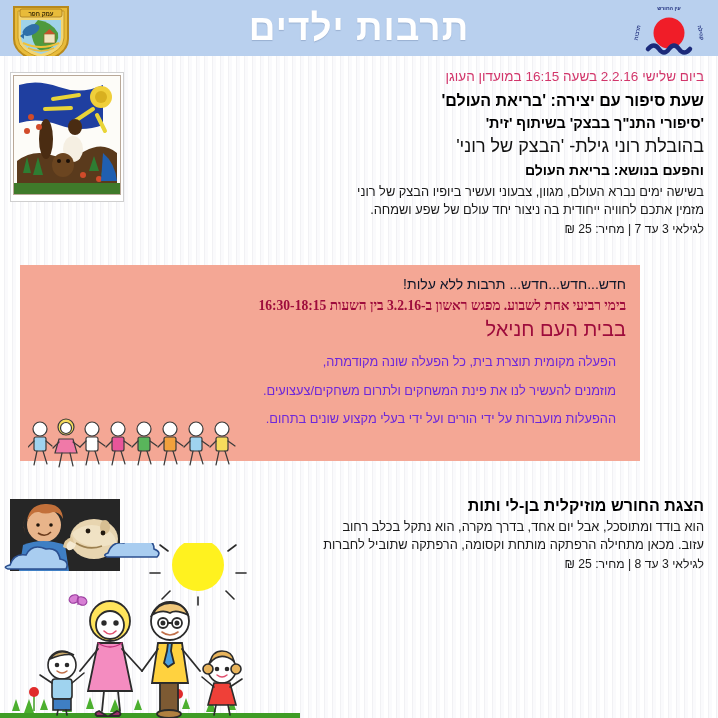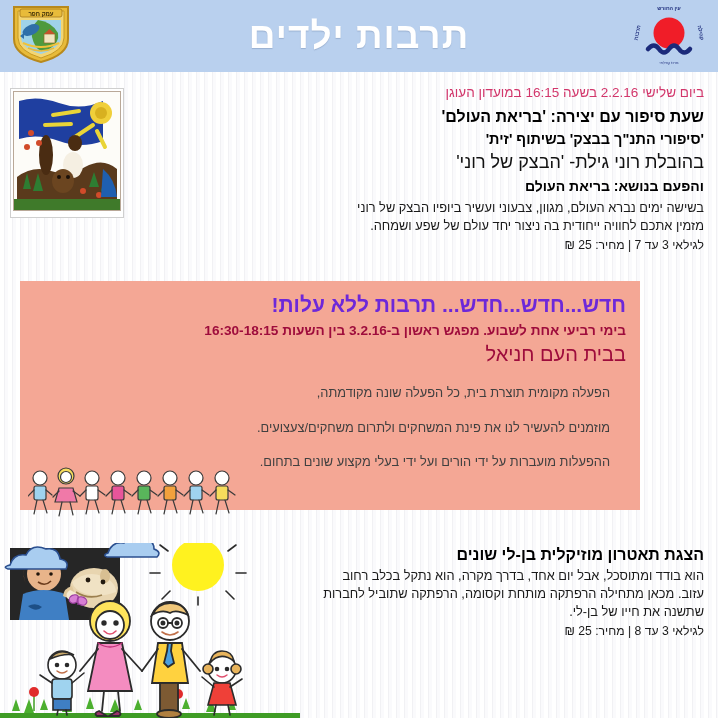--- a/index.html
+++ b/index.html
@@ -14,21 +14,21 @@
     position:absolute;inset:0;
     background-color:#ffffff;
     background-image:repeating-linear-gradient(to right,
         #ffffff 0px,#ffffff 4px,
         #f1f1f4 4px,#f1f1f4 5px,
         #fafafc 5px,#fafafc 8px);
   }
   
   .header{
     position:relative;
-    height:72px;
+    height:56px;
     background:#b9d0ee;
     display:flex;align-items:center;justify-content:center;
     overflow:hidden;
   }
   .header-title{
     color:#ffffff;
     font-size:37px;
     font-weight:bold;
     letter-spacing:1px;
     text-shadow:0 1px 1px rgba(60,80,120,.25);
@@ -109,45 +109,46 @@
   .pink-box{
     position:relative;
     margin:10px 78px 0 20px;
     background:#f4a795;
     padding:10px 14px 22px 14px;
     direction:rtl;text-align:right;
     min-height:150px;
     box-sizing:border-box;
   }
   .pink-h1{
-    color:#6d28d9;
-    font-weight:bold;
-    font-size:21px;
+    color:#0f172a;
+    font-weight:normal;
+    font-size:14px;
     line-height:1.3;
     margin:0 0 3px 0;
   }
   .pink-h2{
     color:#9e0c3c;
     font-weight:bold;
     font-size:13.6px;
     line-height:1.4;
     margin:0 0 1px 0;
+    font-family:Liberation Serif, serif;
   }
   .pink-h3{
     color:#9e0c3c;
     font-weight:normal;
     font-size:20px;
     line-height:1.35;
     margin:0 0 6px 0;
   }
   .pink-body{
-    color:#404040;
+    color:#6d28d9;
     font-size:12.8px;
     line-height:1.45;
-    margin:16px;
+    margin:10px;
   }
   .kids-strip{
     position:absolute;
     right:auto;left:8px;
     bottom:-14px;
     width:215px;height:58px;
     pointer-events:none;
   }
 
   
@@ -332,24 +333,23 @@
               <line x1="191" y1="34" x2="188" y2="48"></line>
               <line x1="197" y1="34" x2="201" y2="47"></line>
             </g>
         </g>
       </svg>
     </div>
   </div>
 
   <div class="event" style="margin-top:26px;">
     <div class="event-text">
-      <p class="title-main">הצגת תאטרון מוזיקלית בן-לי שונים</p>
+      <p class="title-main">הצגת החורש מוזיקלית בן-לי ותות</p>
       <p class="body-line">הוא בודד ומתוסכל, אבל יום אחד, בדרך מקרה, הוא נתקל בכלב רחוב</p>
       <p class="body-line">עזוב. מכאן מתחילה הרפתקה מותחת וקסומה, הרפתקה שתוביל לחברות</p>
-      <p class="body-line">שתשנה את חייו של בן-לי.</p>
       <p class="pricing">לגילאי 3 עד 8 | מחיר: 25 ₪</p>
     </div>
     <div class="event-thumb">
       <svg width="110" height="72" viewBox="0 0 110 72">
         <rect width="110" height="72" fill="#262626"></rect>
         <ellipse cx="34" cy="26" rx="17" ry="17" fill="#e8b48a"></ellipse>
         <path d="M17 22 q2 -16 18 -17 q17 -1 18 15 q-3 -7 -10 -7 q-8 3 -14 0 q-7 -1 -12 9 z" fill="#c2703a"></path>
         <path d="M15 18 q-3 10 1 18 q-4 -9 -1 -18 z" fill="#c2703a"></path>
         <circle cx="28" cy="26" r="1.8" fill="#20150c"></circle>
         <circle cx="41" cy="26" r="1.8" fill="#20150c"></circle>

